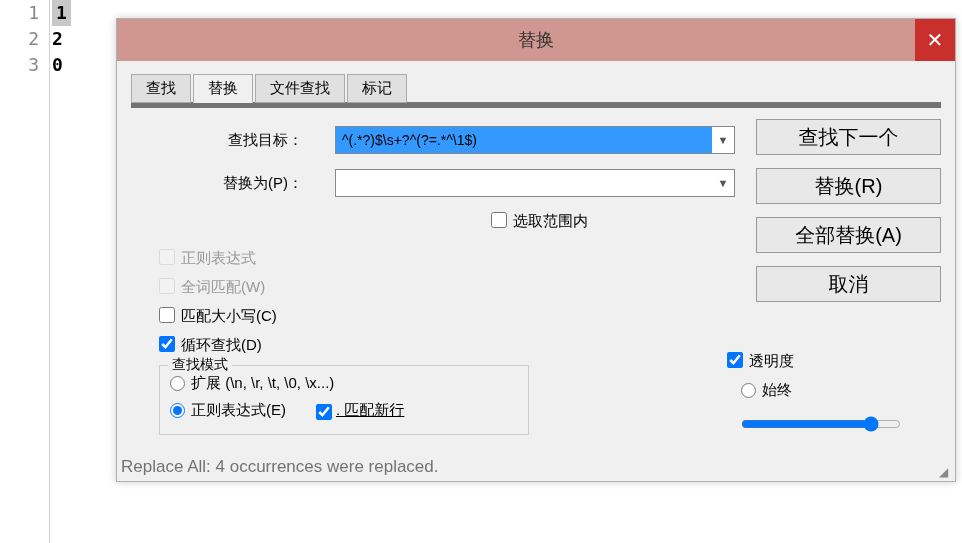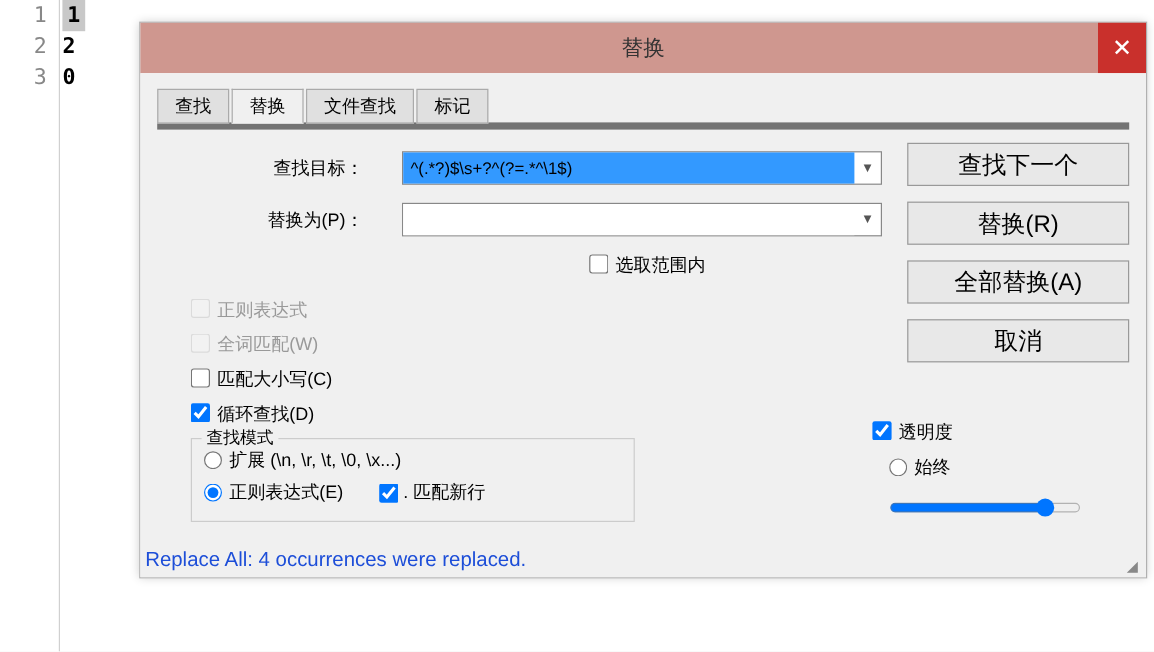--- a/index.html
+++ b/index.html
@@ -45,28 +45,28 @@
     .checkbox-row.disabled { color: #999; }
     .checkbox-row.disabled input { opacity: 0.6; }
     
     .checkboxes { margin-left: 28px; margin-top: 18px; }
     
     
     .fieldset { border: 1px solid #ccc; padding: 8px 10px 6px 10px; margin-left: 28px; margin-top: 6px; width: 370px; font-size: 15px; position: relative; }
     .fieldset-legend { position: absolute; top: -10px; left: 8px; background: #f0f0f0; padding: 0 4px; font-size: 14px; }
     .radio-row { display: flex; align-items: center; margin-bottom: 8px; font-size: 15px; }
     .radio-row input[type=radio] { width: 15px; height: 15px; margin-right: 6px; }
-    .inline-check { margin-left: 30px; display: flex; align-items: center; }
+    .inline-check { margin-left: 30px; display: flex; align-items: flex-end; text-decoration: underline; }
     .inline-check input { width: 16px; height: 16px; margin-right: 4px; }
     
     
     .transparency { position: absolute; right: 28px; bottom: 46px; width: 200px; font-size: 15px; }
     .slider { width: 160px; margin-top: 8px; margin-left: 14px; }
     
-    .status { position: absolute; bottom: 4px; left: 4px; font-size: 17px; color: #1d4ed8; }
+    .status { position: absolute; bottom: 4px; left: 4px; font-size: 17px; color: #737373; }
     .resize-grip { position: absolute; right: 2px; bottom: 2px; width: 14px; height: 14px; color: #888; font-size: 12px; }
   </style>
 </head>
 <body>
 
 <div class="editor">
   <div class="gutter">
     <div class="gutter-line">1</div>
     <div class="gutter-line">2</div>
     <div class="gutter-line">3</div>

